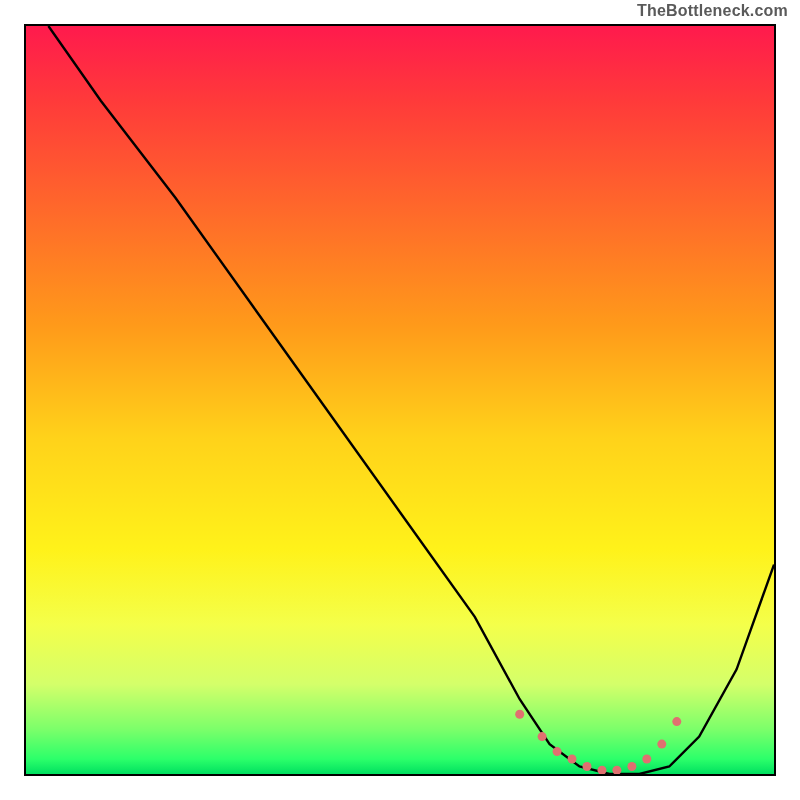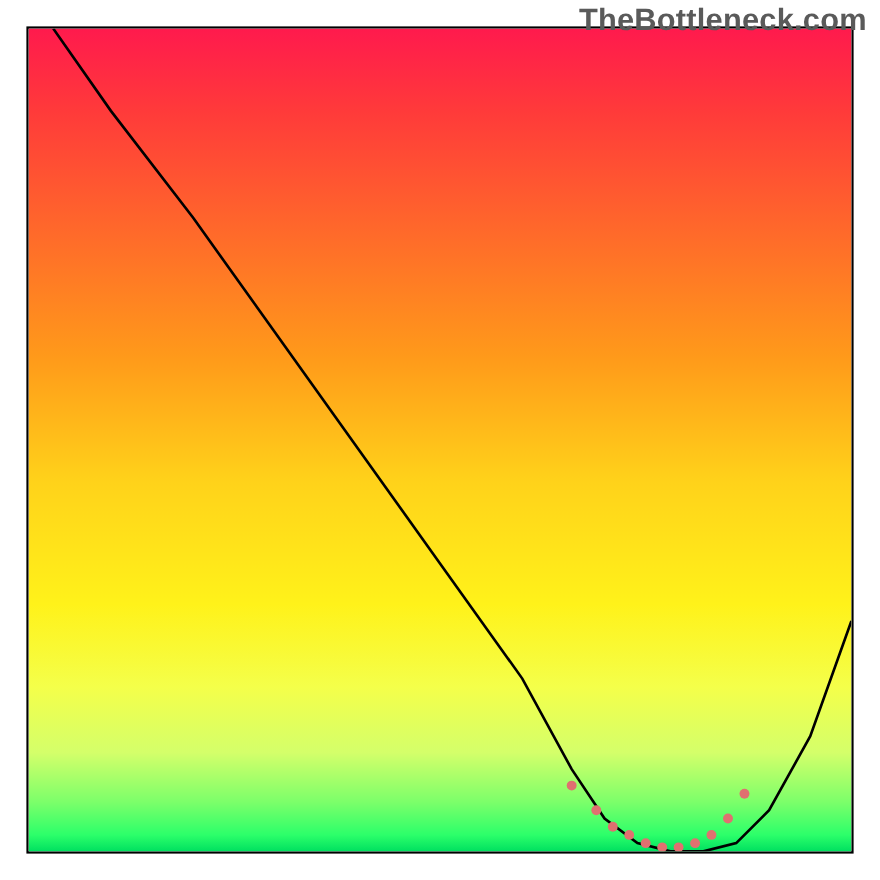--- a/index.html
+++ b/index.html
@@ -13,21 +13,21 @@
   }
   .chart-wrap {
     position: relative;
     width: 800px;
     height: 800px;
   }
   .watermark {
     position: absolute;
     top: 2px;
     right: 12px;
-    font-size: 28px;
+    font-size: 16px;
     font-weight: bold;
     color: #5a5a5a;
     letter-spacing: 0.2px;
     z-index: 10;
   }
   .plot {
     position: absolute;
     left: 24px;
     top: 24px;
     width: 752px;

